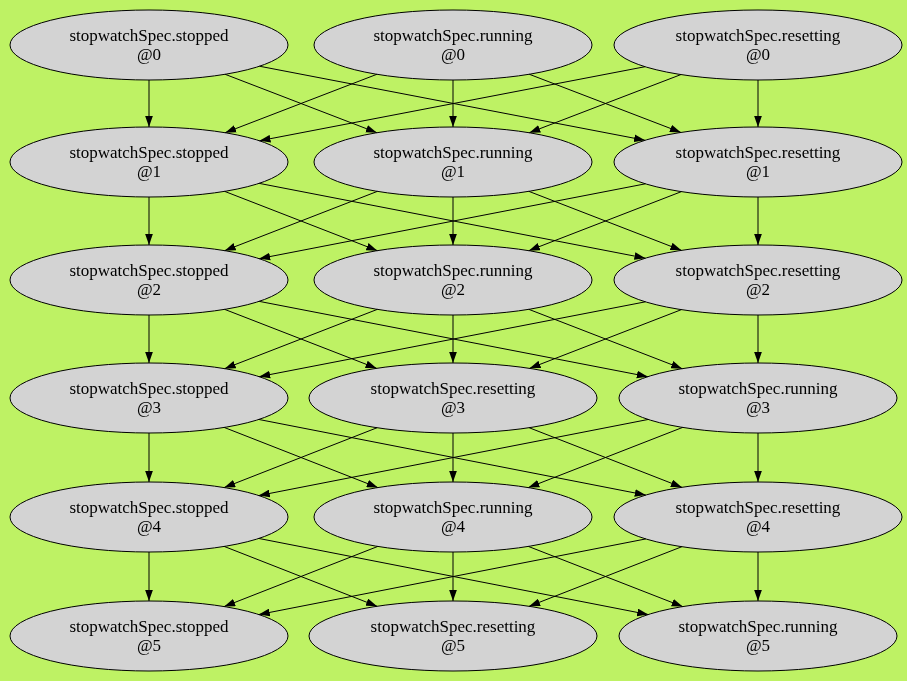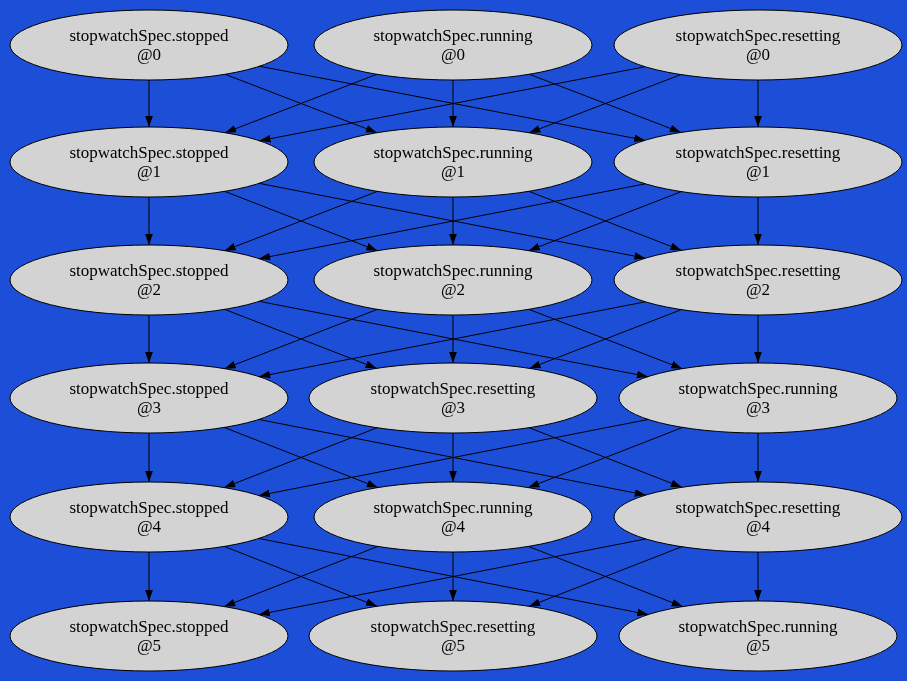--- a/index.html
+++ b/index.html
@@ -3,21 +3,21 @@
 <meta charset="utf-8">
 <style>
   html, body {
     margin: 0;
     padding: 0;
     background: #ffffff;
   }
   .canvas-wrap {
     width: 907px;
     height: 681px;
-    background: #1d4ed8;
+    background: #bef264;
     overflow: hidden;
   }
   svg text {
     font-family: "Liberation Serif", "DejaVu Serif", serif;
     font-size: 17px;
     fill: #000000;
   }
 </style>
 </head>
 <body>

